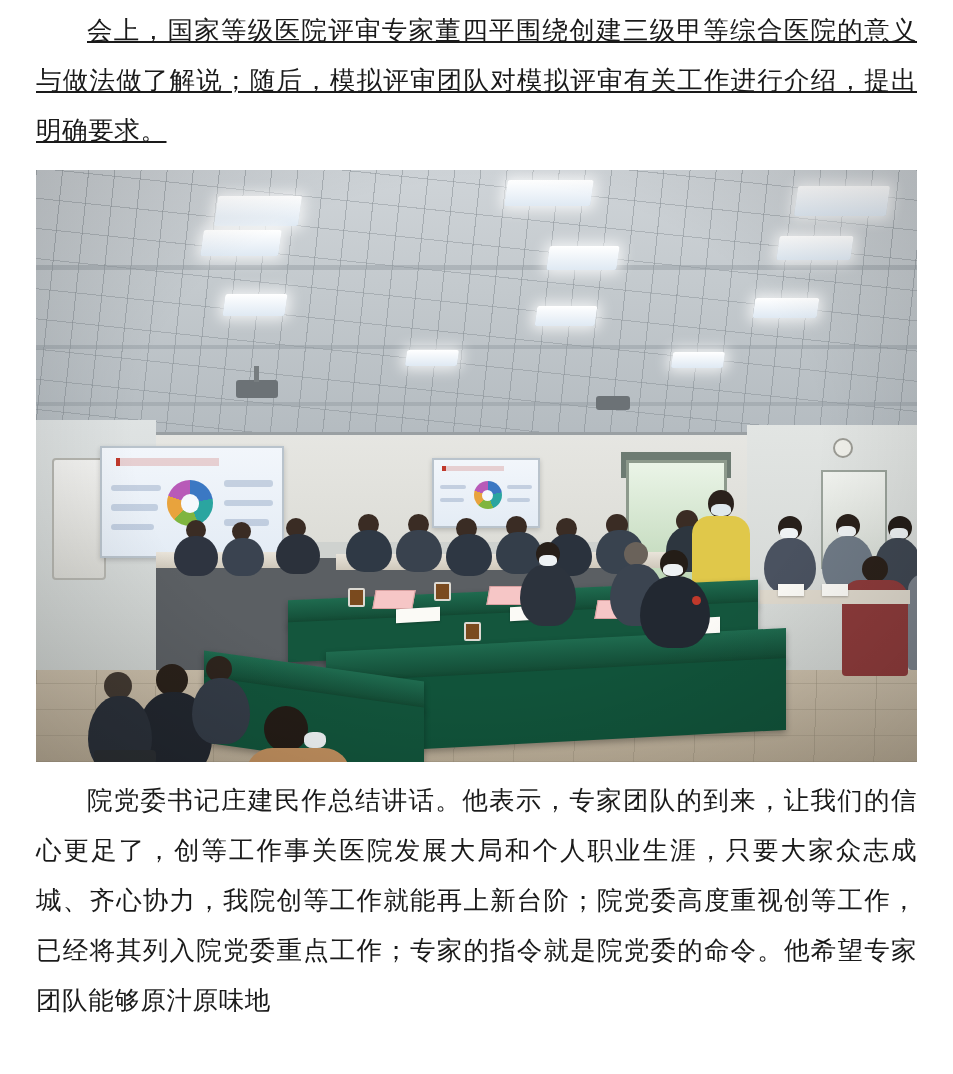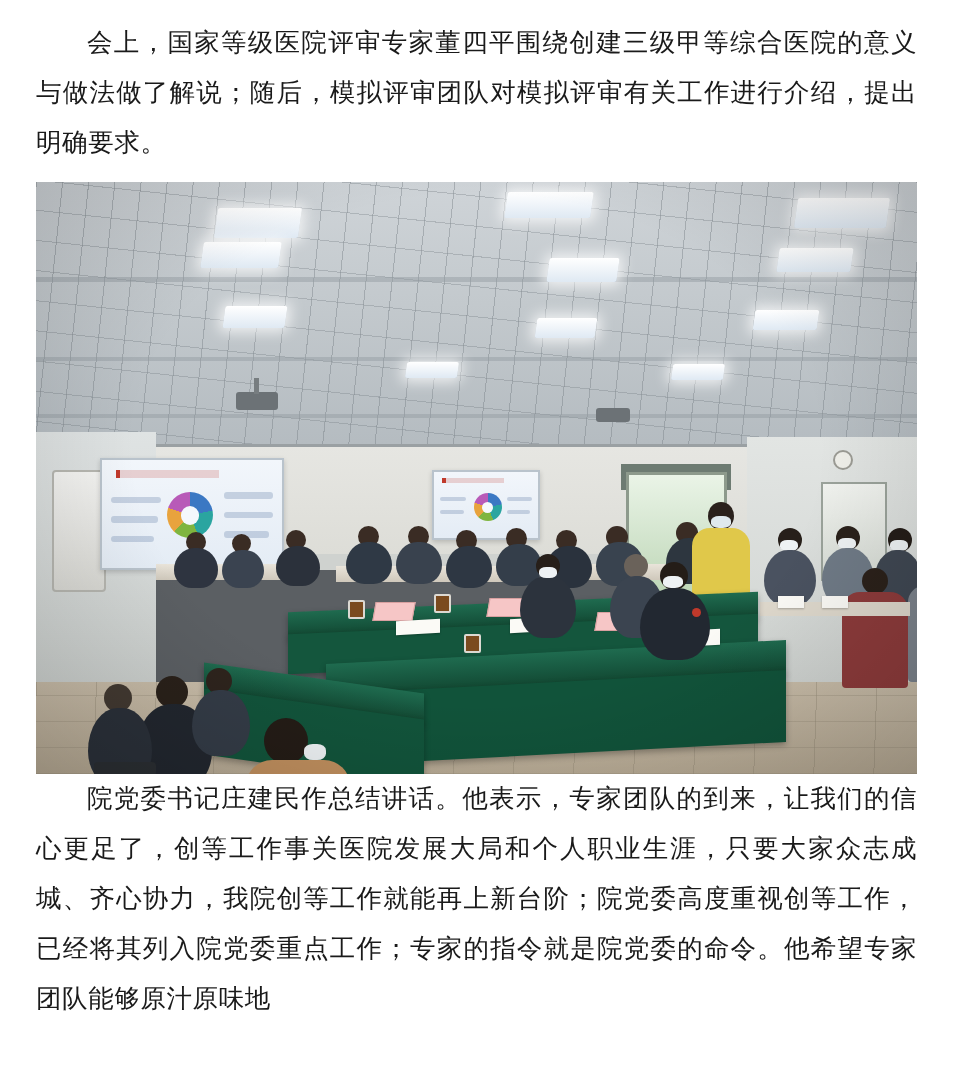--- a/index.html
+++ b/index.html
@@ -26,24 +26,25 @@
     font-size: 25.5px;
     line-height: 50px;
     color: #1a1a1a;
     text-align: justify;
     text-justify: inter-ideograph;
     letter-spacing: 0.6px;
     text-indent: 2em;
     margin: 0;
   }
   .para-top {
-    padding-top: 18px;
+    padding-top: 6px;
+    text-decoration: underline;
   }
   .para-bottom {
-    padding-top: 0;
+    padding-top: 14px;
   }
 
   
   .photo-wrap {
     margin-top: 14px;
     width: 881px;
     height: 592px;
     position: relative;
     overflow: hidden;
     background: #5b5f63;

